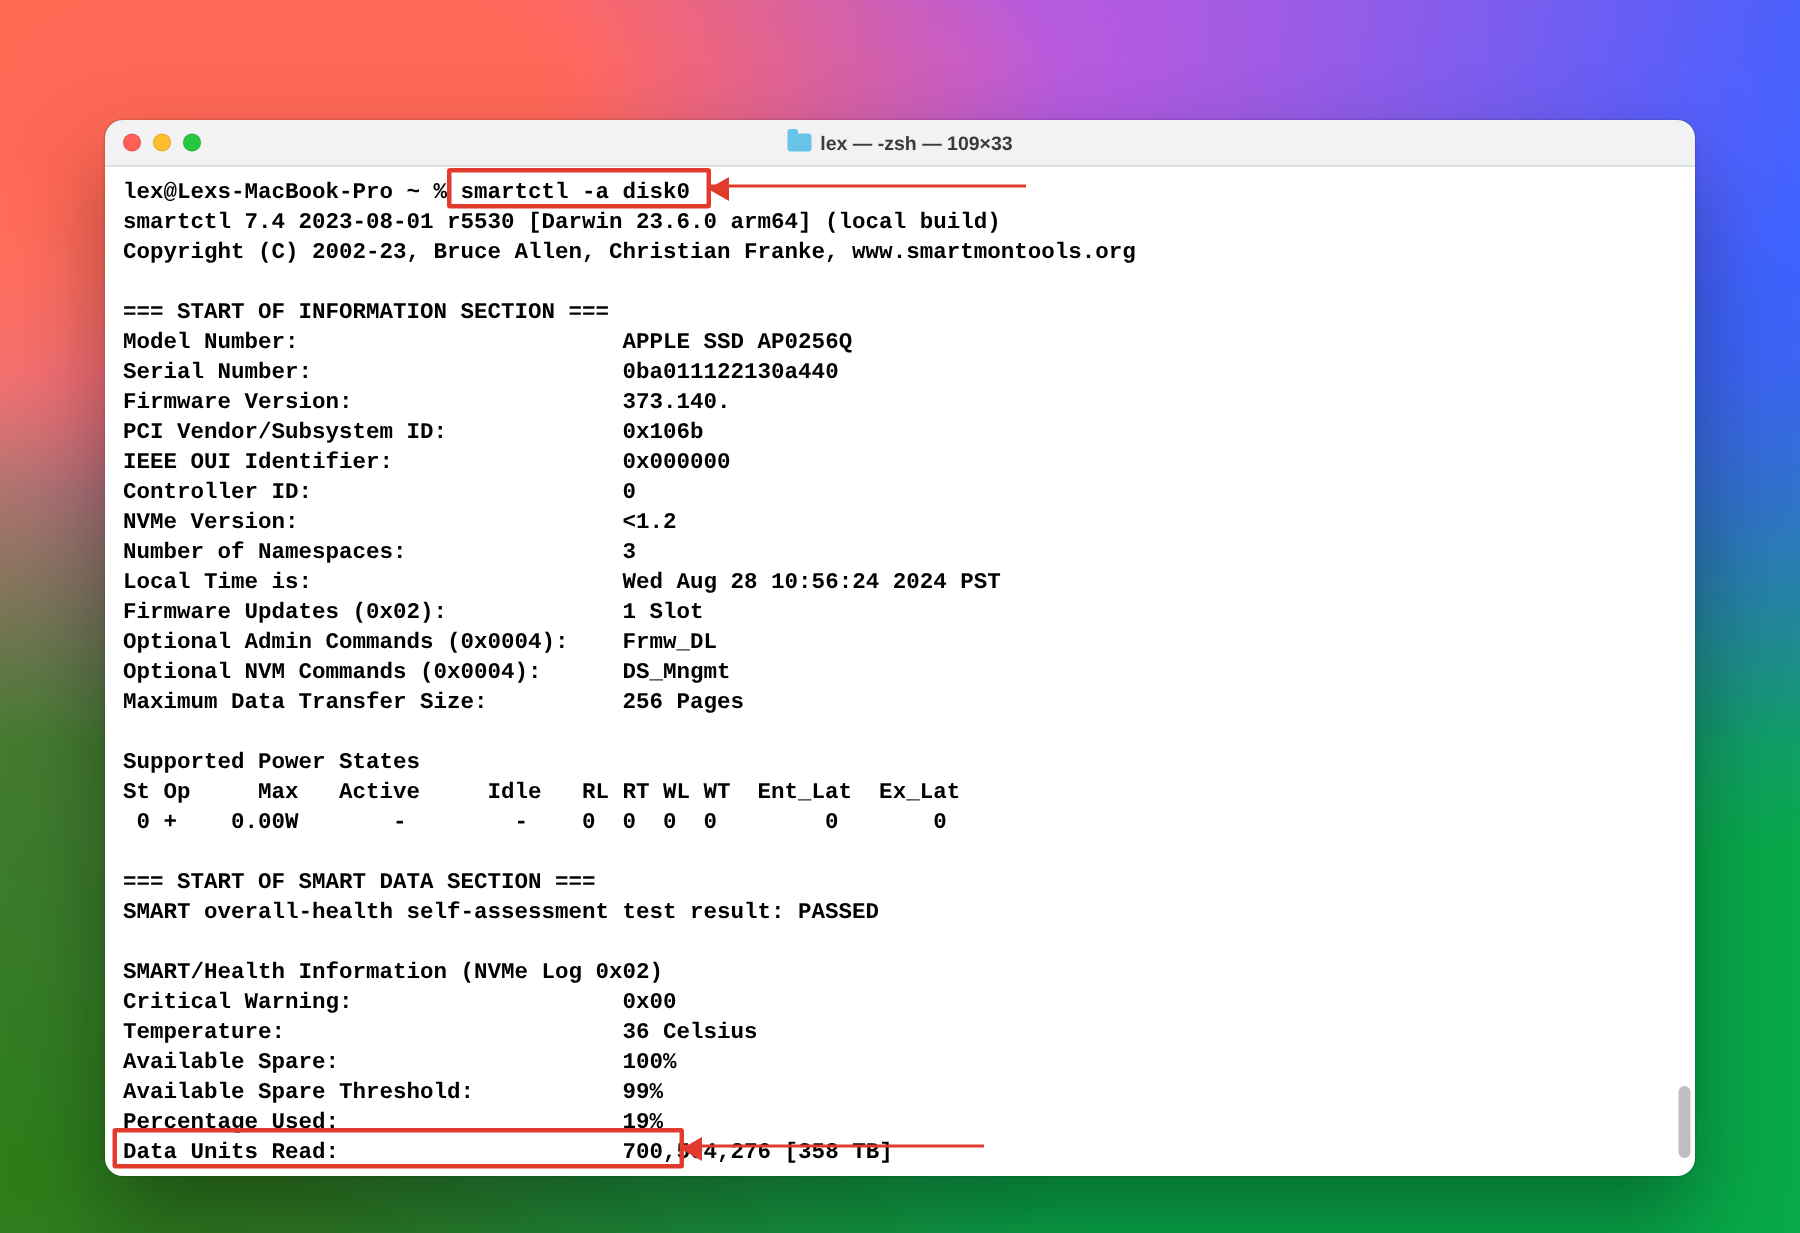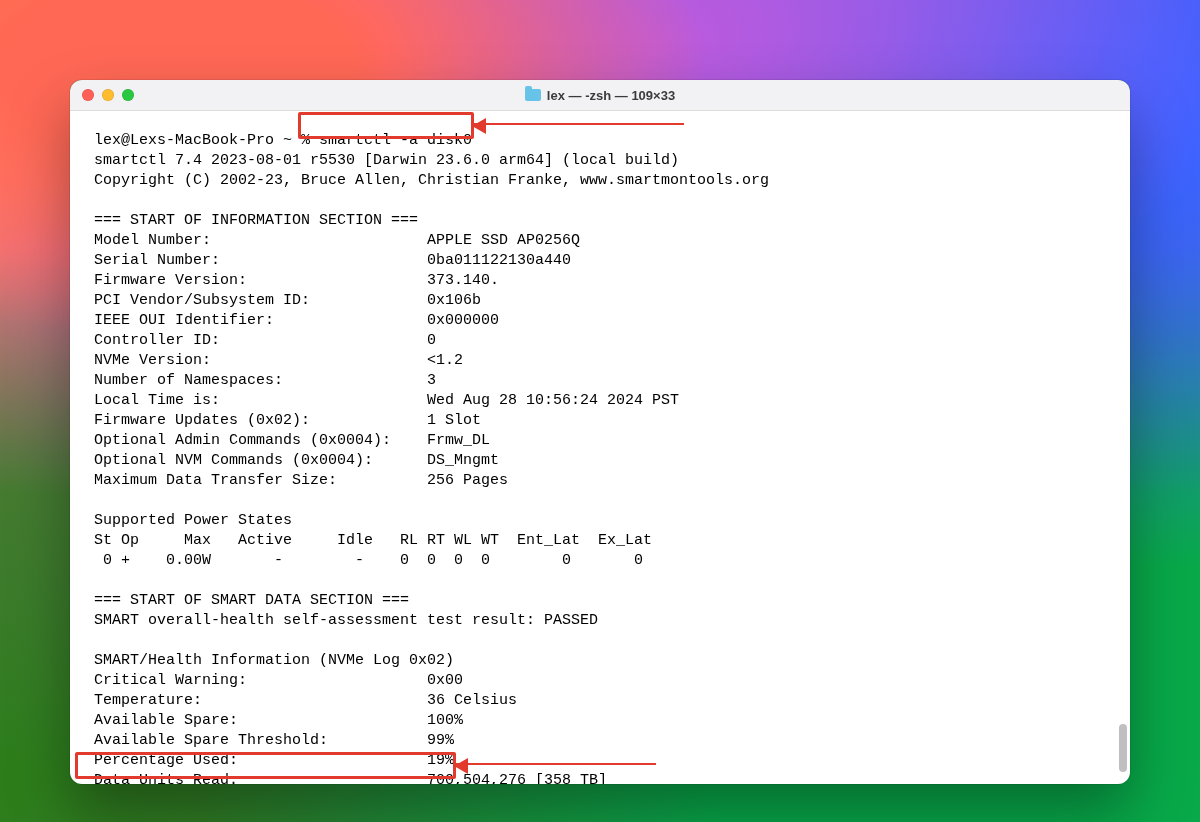--- a/index.html
+++ b/index.html
@@ -91,26 +91,27 @@
 
   .terminal-body {
     position: relative;
     flex: 1 1 auto;
     background: #ffffff;
     padding: 4px 0 0 8px;
     overflow: hidden;
   }
 
   pre.term {
-    margin: 16px;
+    margin: 4px;
     font-family: "Menlo","Consolas","Courier New",monospace;
     font-size: 15px;
     line-height: 20px;
     color: #000;
     white-space: pre;
+    font-weight: bold;
   }
 
   
   .hl {
     position: absolute;
     border: 3px solid #e23b2e;
     border-radius: 2px;
     pointer-events: none;
   }
   .arrow {

